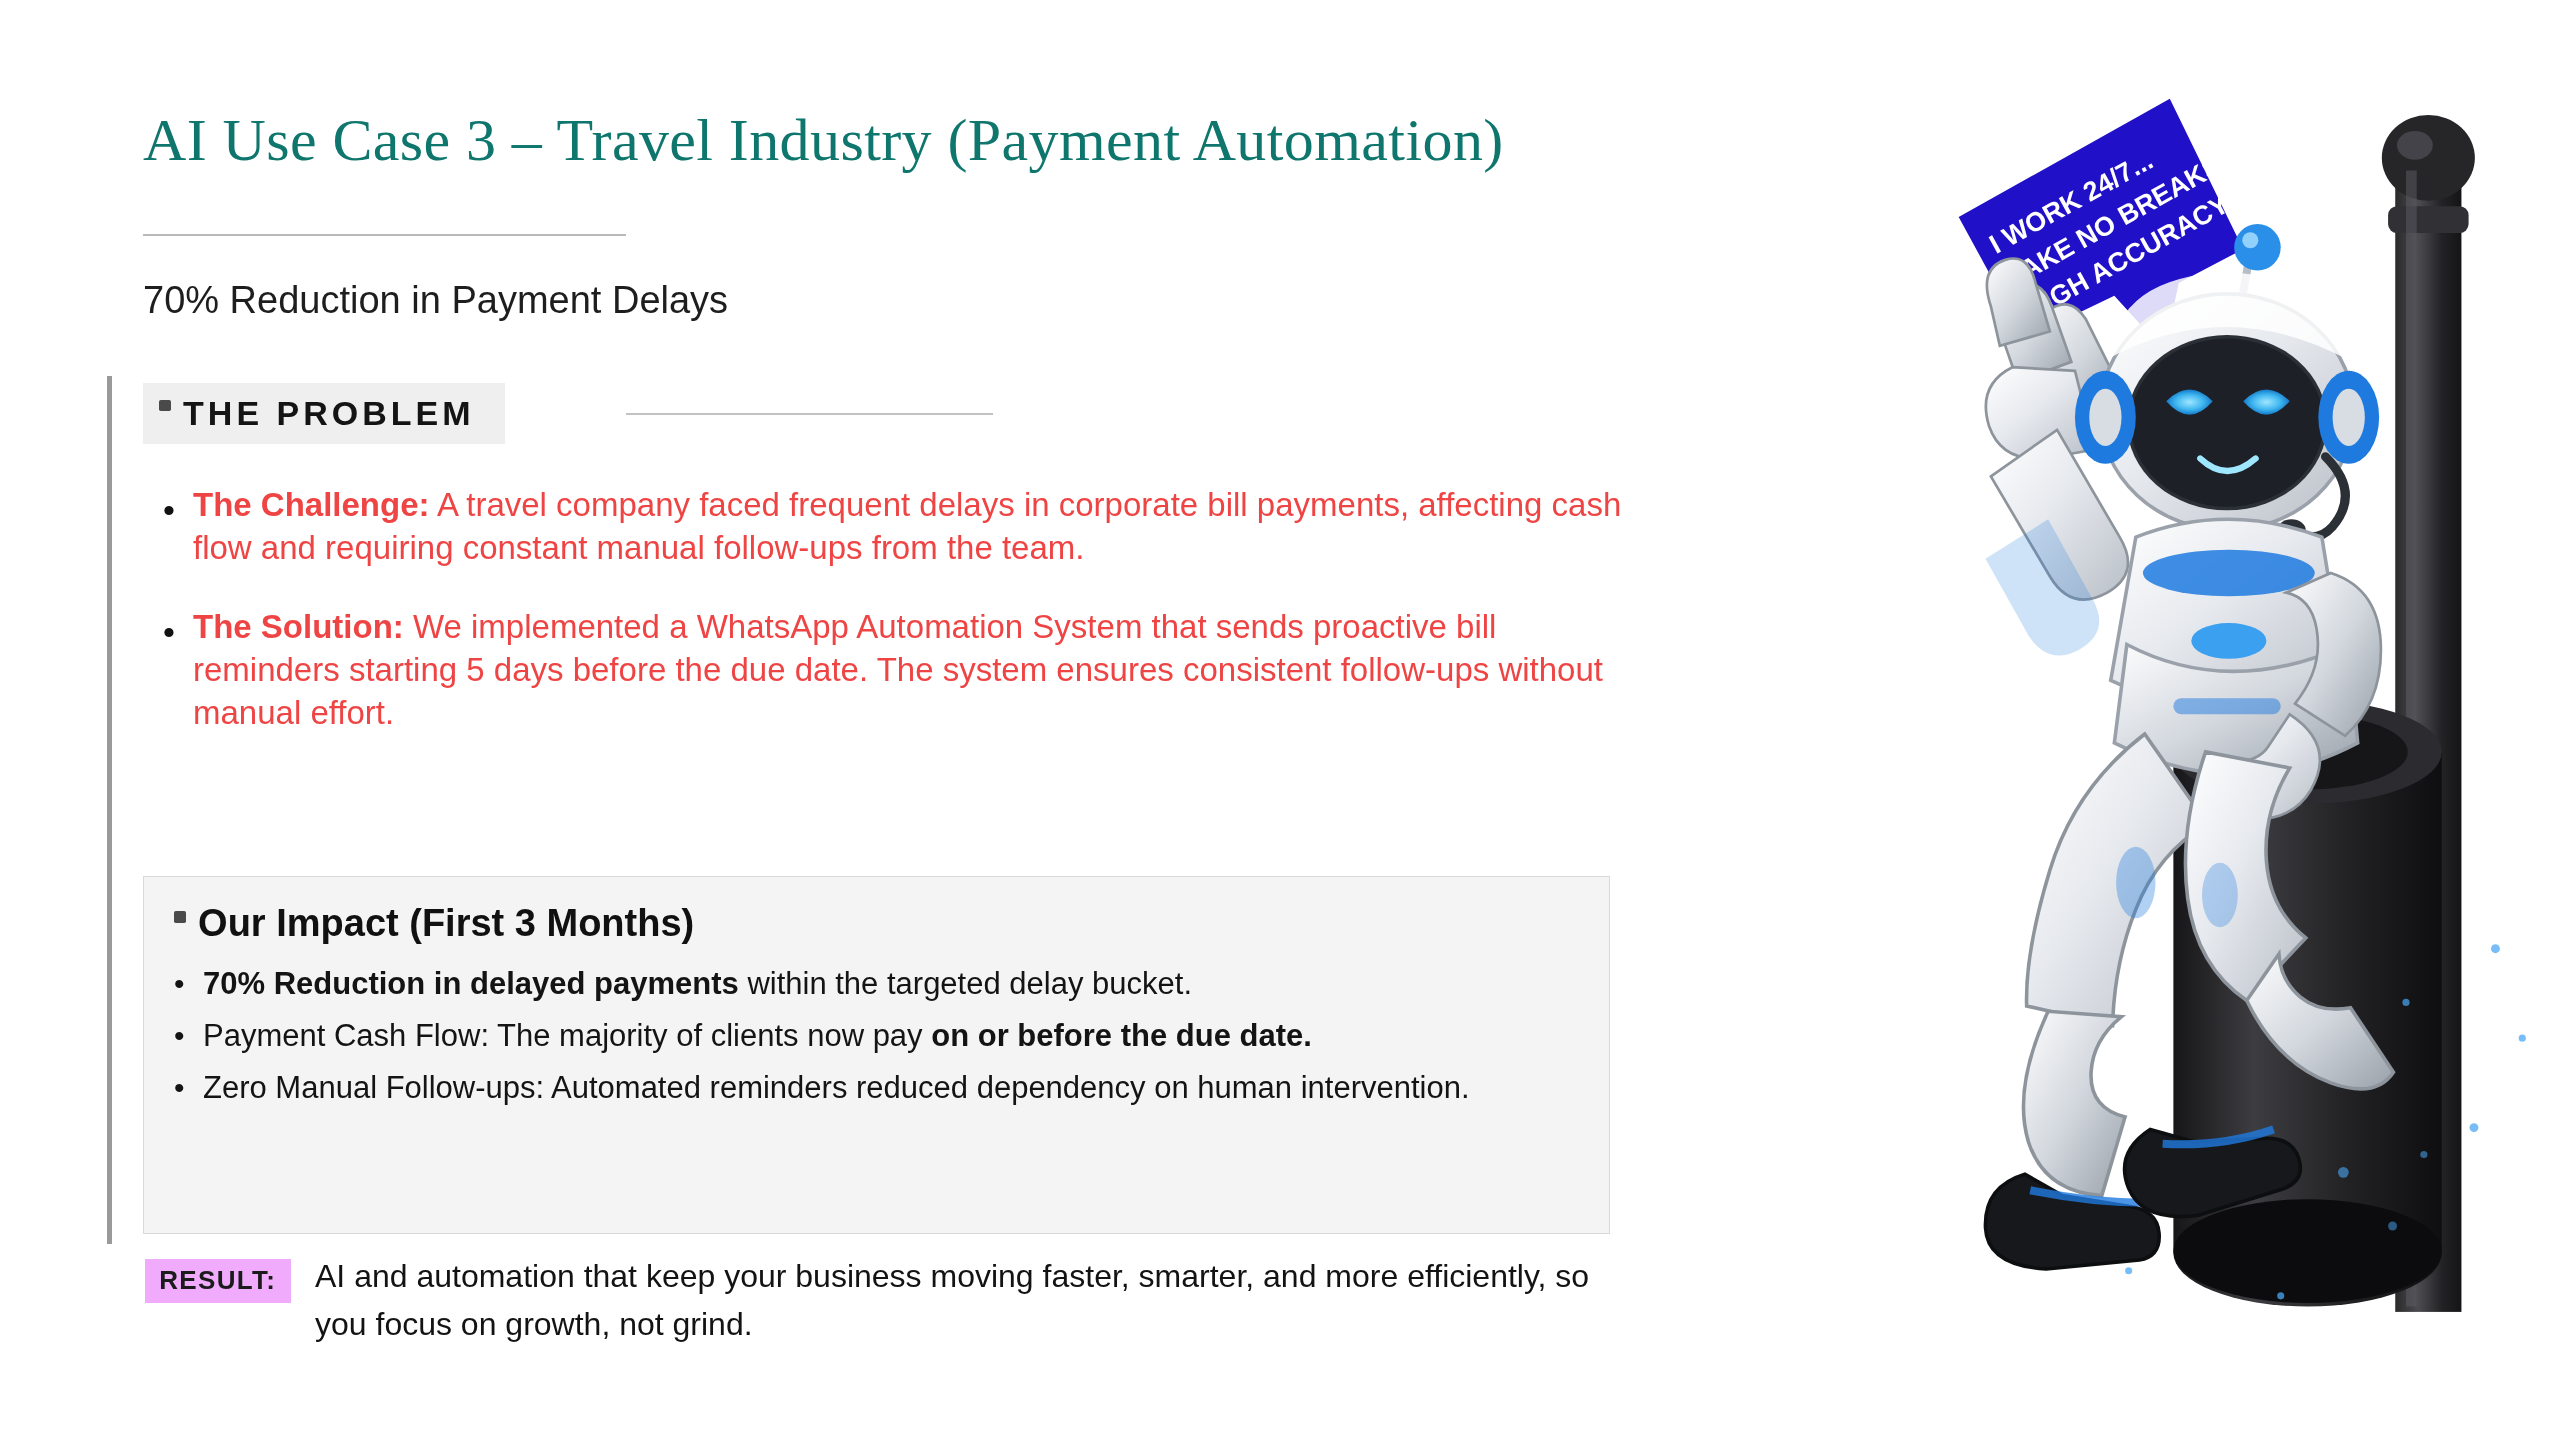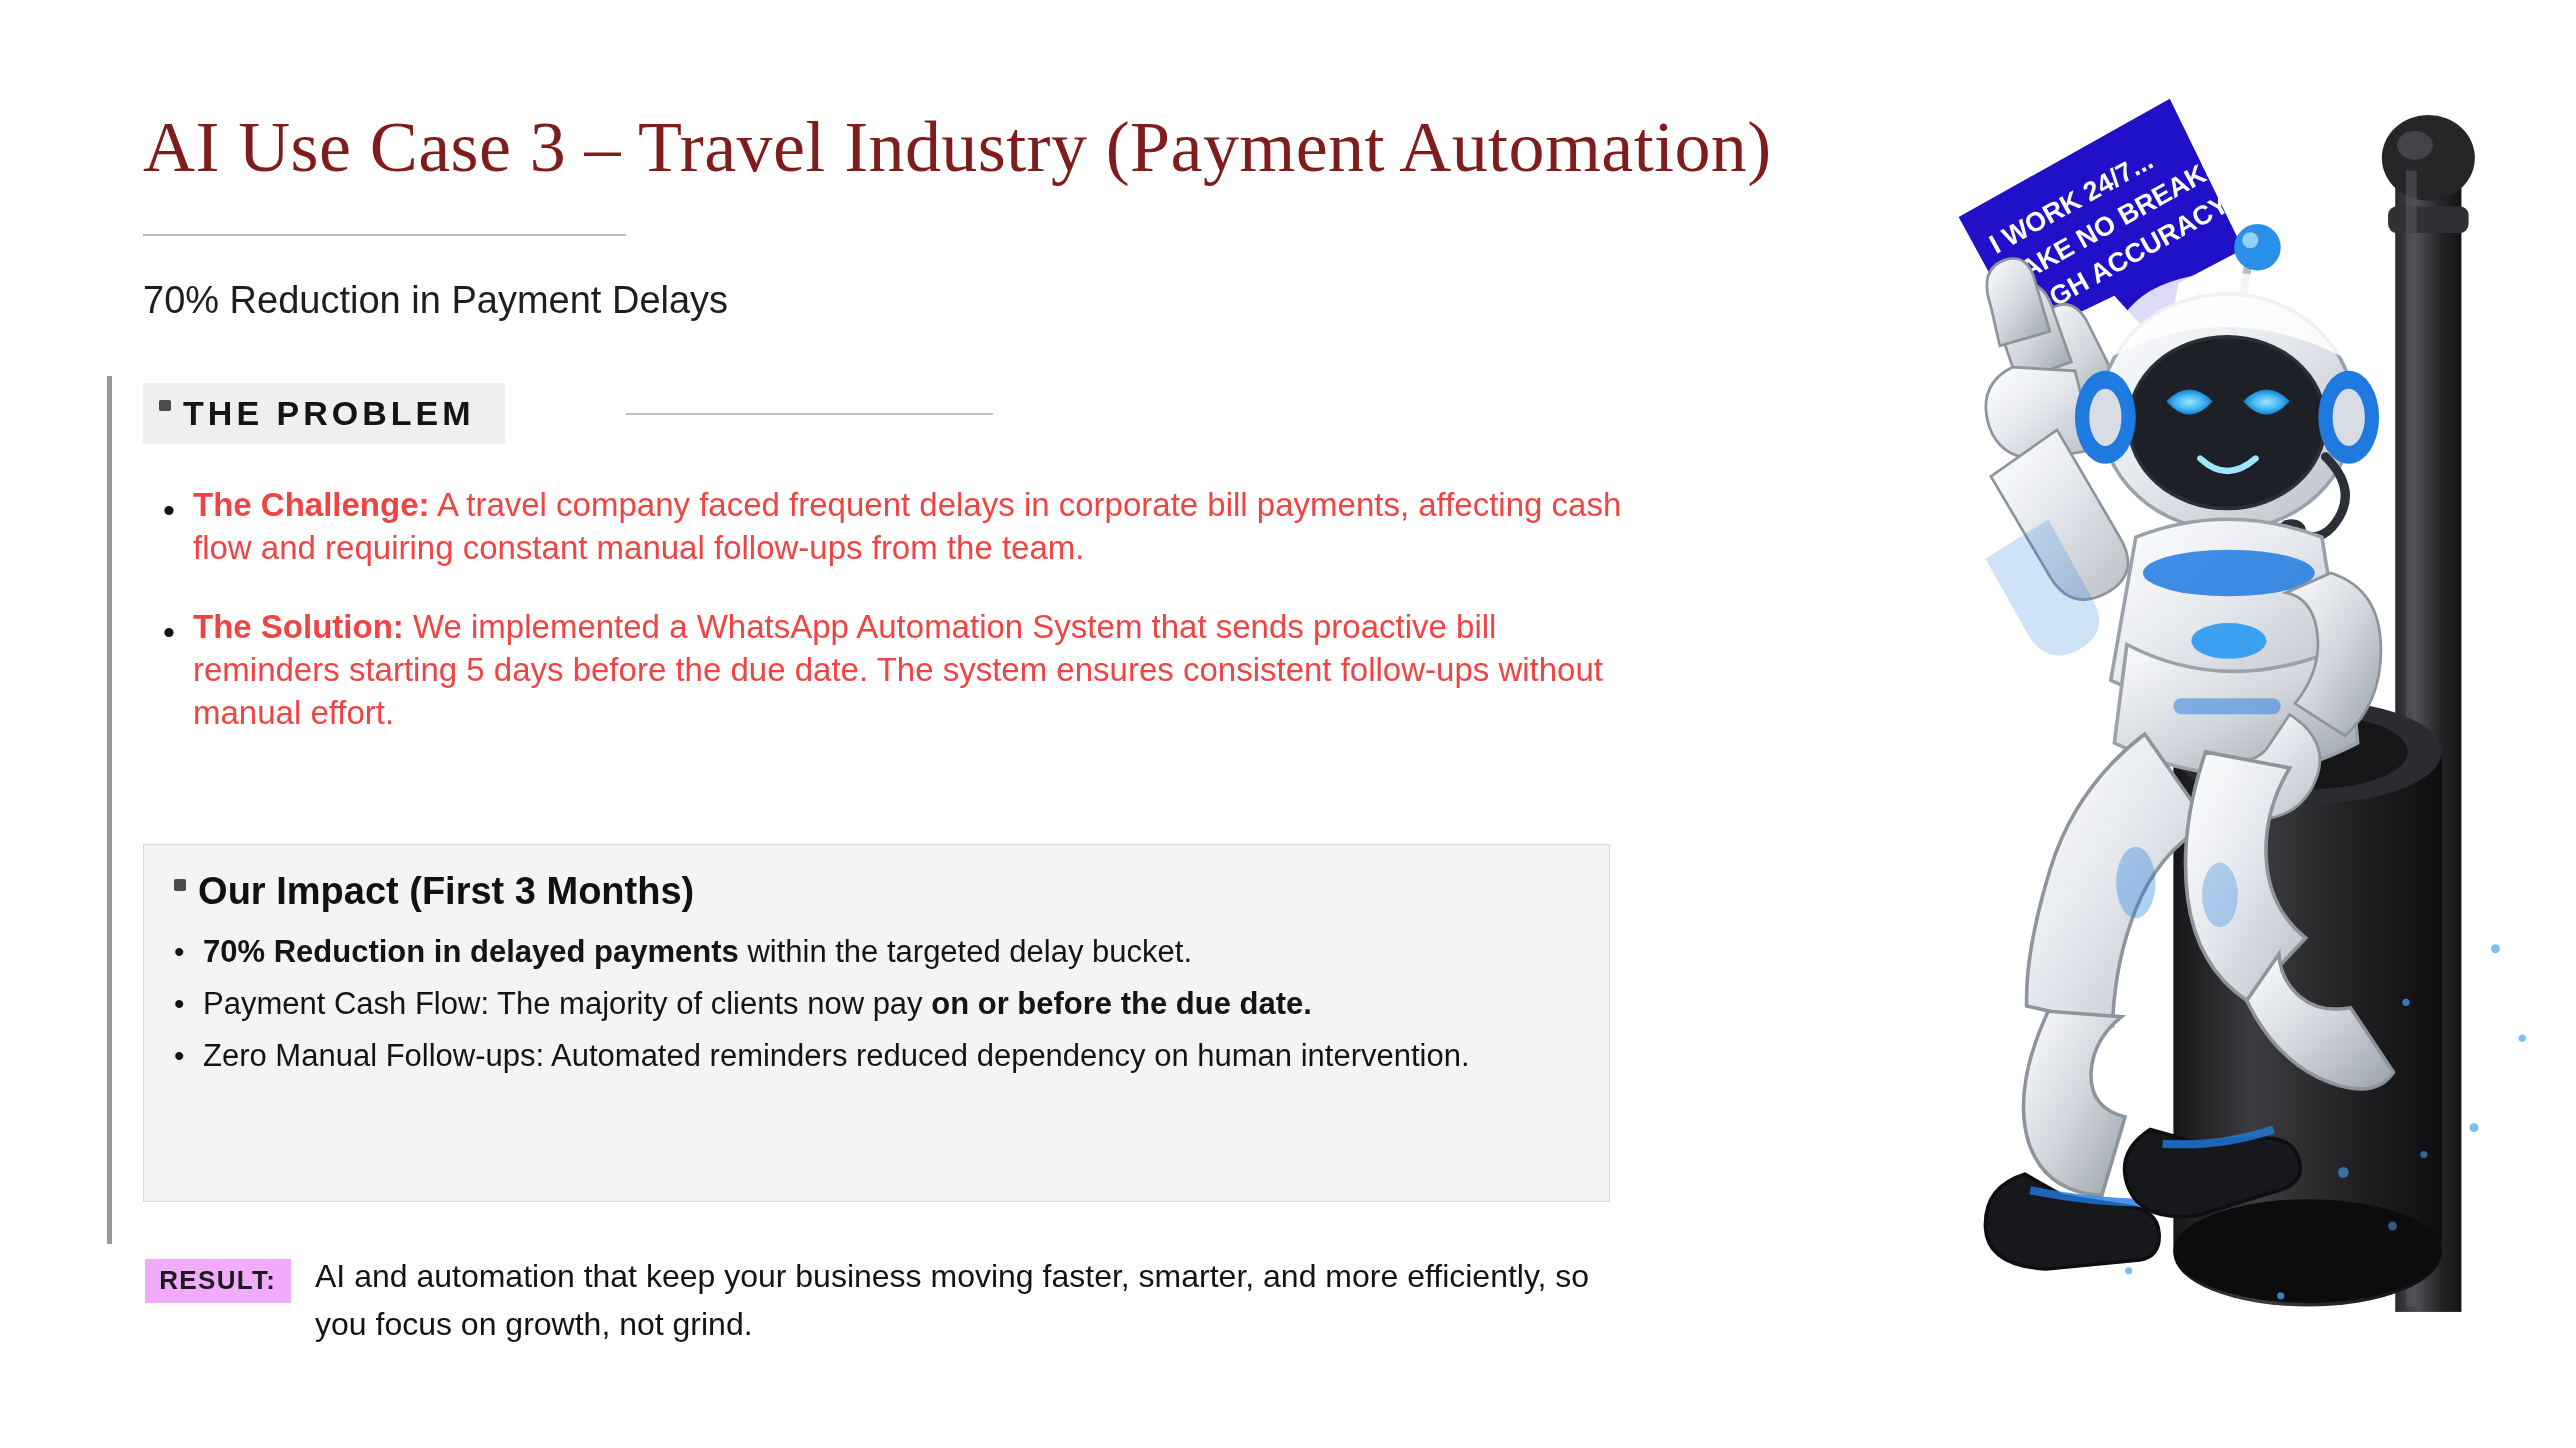--- a/index.html
+++ b/index.html
@@ -16,23 +16,23 @@
     height: 1448px;
     background: #ffffff;
   }
 
   
   .title {
     position: absolute;
     left: 143px;
     top: 106px;
     font-family: "Liberation Serif", serif;
-    font-size: 72px;
+    font-size: 60px;
     font-weight: 400;
-    color: #7f1d1d;
+    color: #0f766e;
     letter-spacing: 0.4px;
     white-space: nowrap;
   }
   .title-rule {
     position: absolute;
     left: 143px;
     top: 234px;
     width: 483px;
     height: 1.8px;
     background: #b9b9b9;
@@ -115,21 +115,21 @@
     font-size: 33px;
     line-height: 43px;
     color: #ef4444;
   }
   .bullet .text b { font-weight: 700; }
 
   
   .impact {
     position: absolute;
     left: 143px;
-    top: 844px;
+    top: 876px;
     width: 1467px;
     height: 358px;
     background: #f4f4f4;
     border: 1.8px solid #d9d9d9;
     padding: 25px 30px 16px 30px;
   }
   .impact-title {
     font-size: 38px;
     font-weight: 700;
     color: #111;

